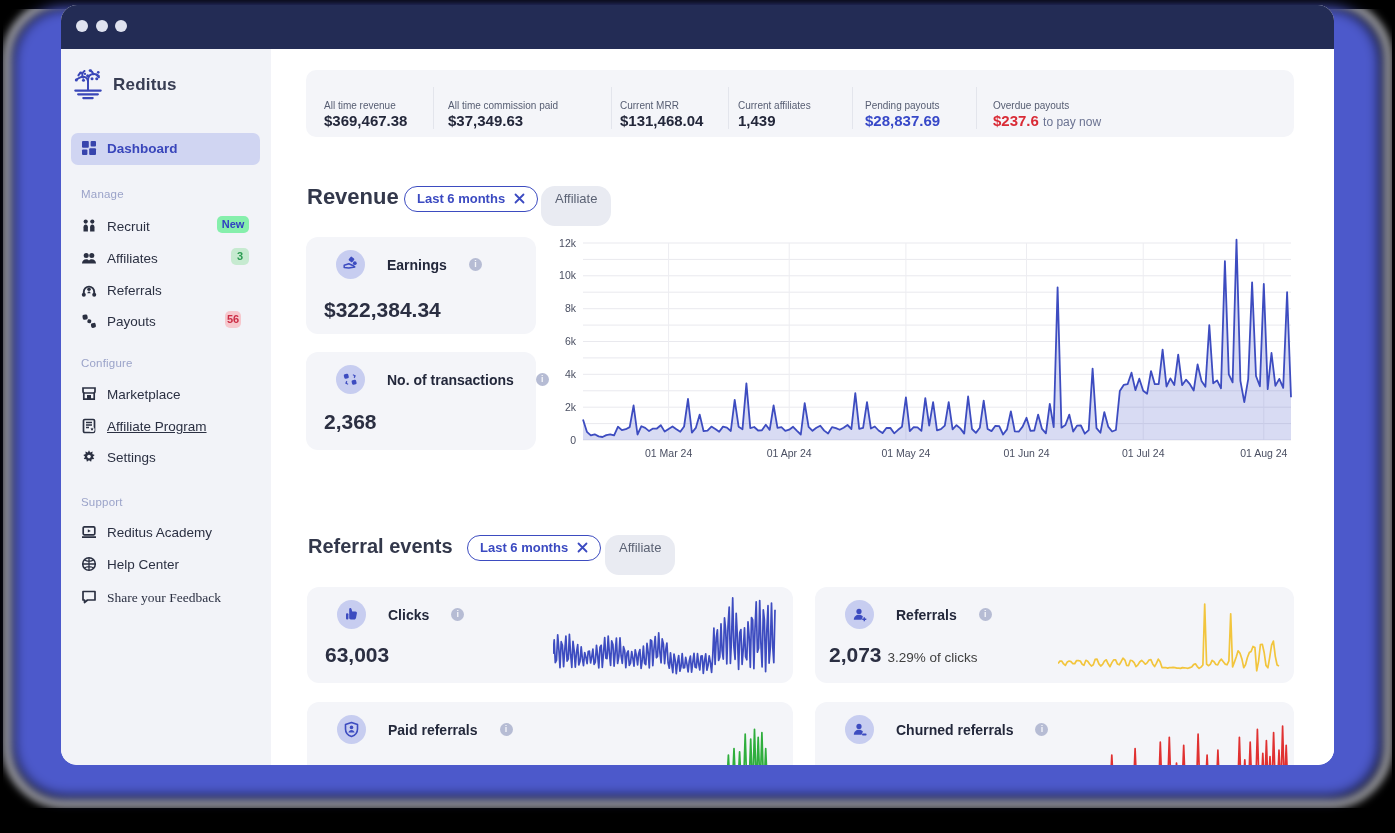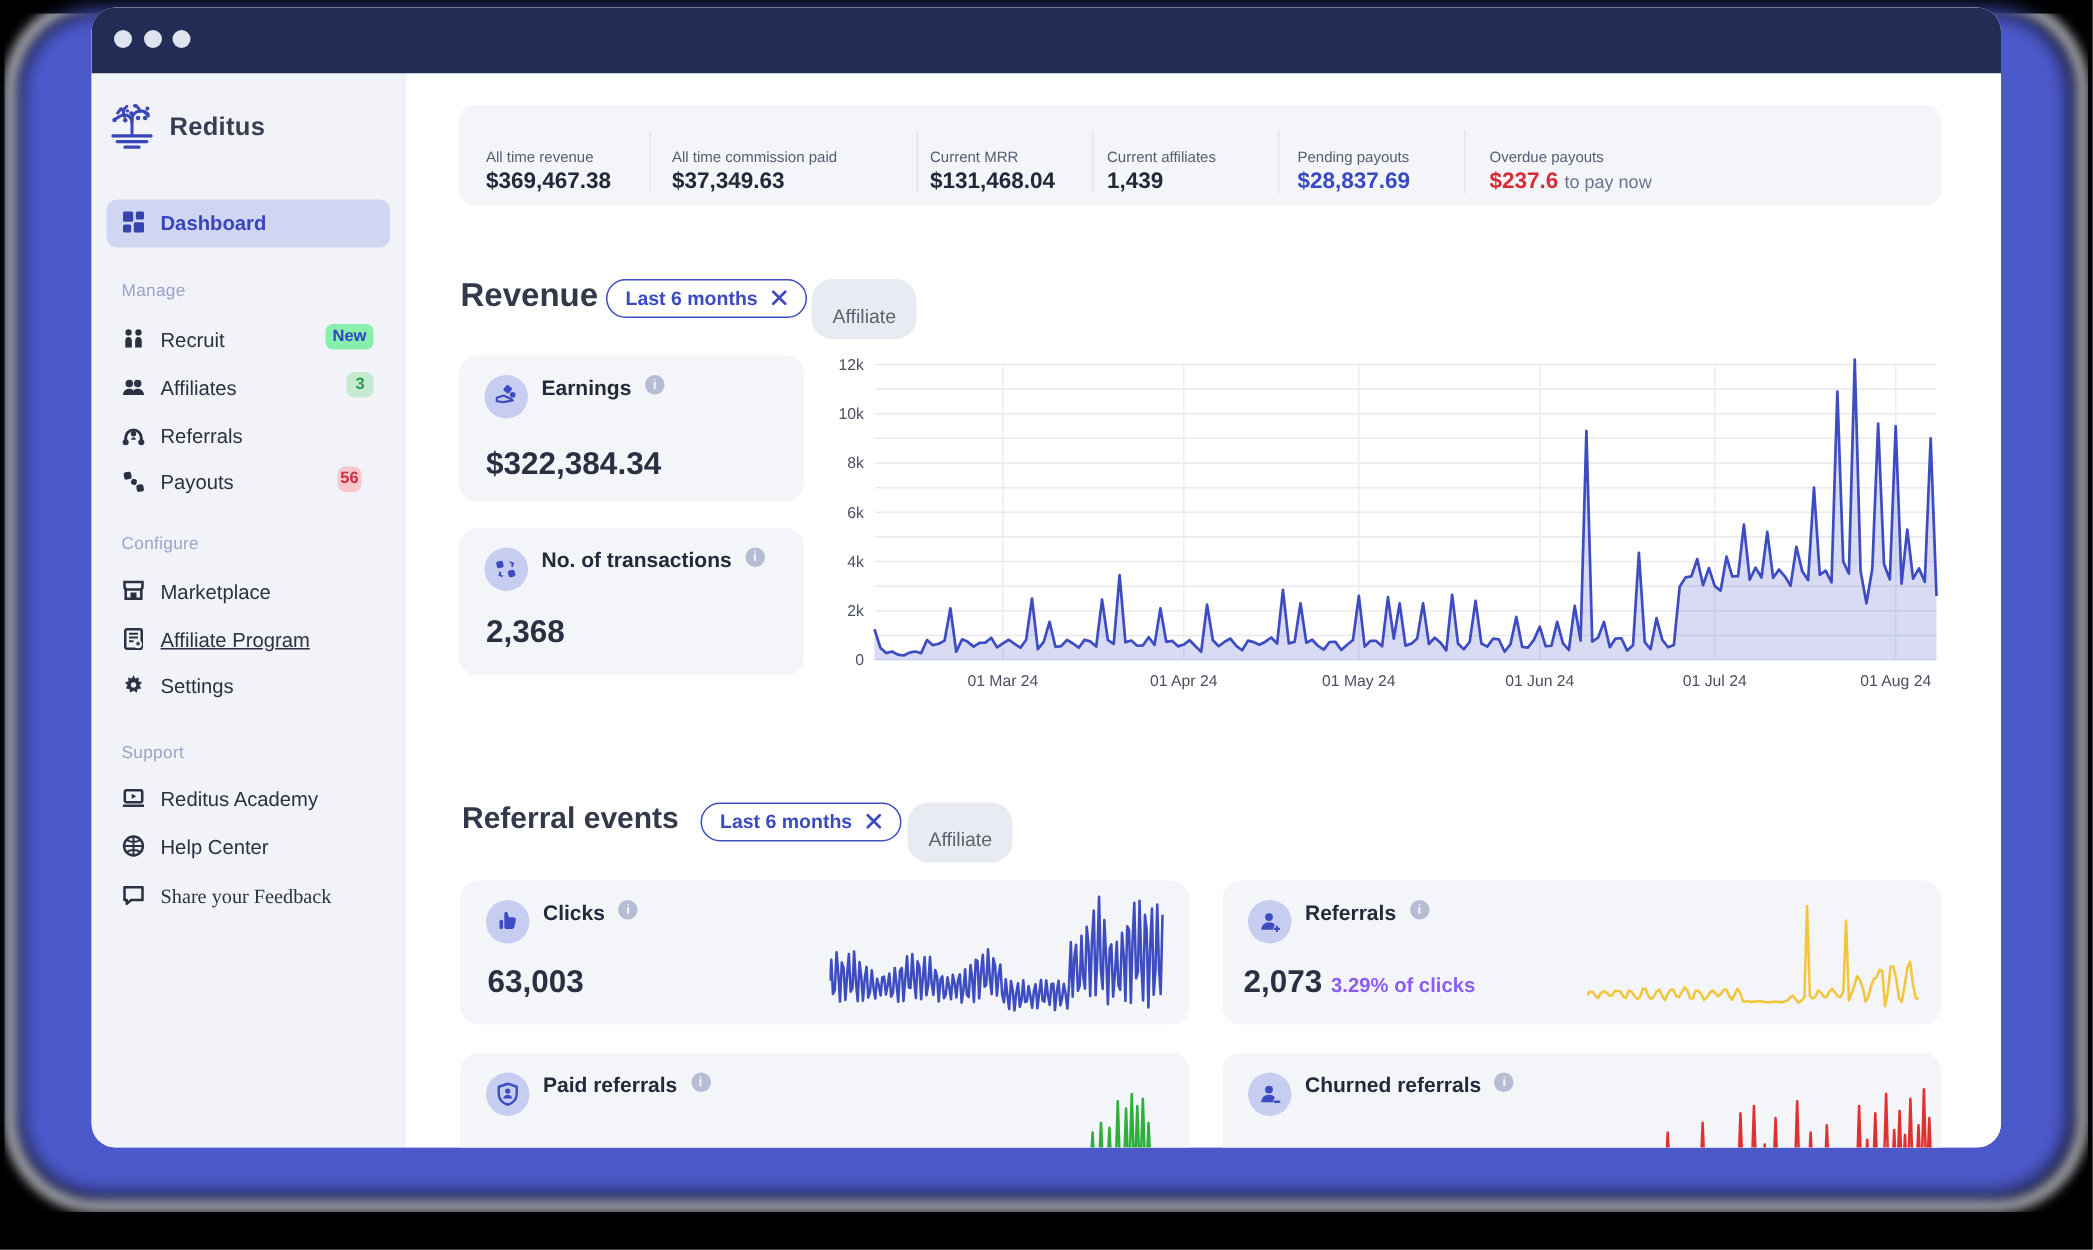--- a/index.html
+++ b/index.html
@@ -16,23 +16,23 @@
 .nav .ic{display:inline-block;width:16px;height:16px;vertical-align:-3px;margin-right:10px}
 .sect{position:absolute;left:20px;font-size:11.5px;font-weight:normal;color:#9ba3c9;letter-spacing:.2px}
 .badge{position:absolute;font-size:11px;font-weight:bold;border-radius:5px;text-align:center;line-height:17px;height:17px}
 .main{position:absolute;left:210px;top:44px;width:1063px;height:716px;background:#fff}
 .stats{position:absolute;width:988px;height:67px;background:#f4f5f9;border-radius:10px}
 .stat-lab{position:absolute;top:95px;font-size:10px;color:#565d72;white-space:nowrap}
 .stat-val{position:absolute;top:107px;font-size:15px;font-weight:bold;color:#23273a;white-space:nowrap}
 .vdiv{position:absolute;top:82px;width:1px;height:42px;background:#e3e5ec}
 .h2{position:absolute;font-size:22px;font-weight:bold;color:#33384b}
 .pill-o{position:absolute;height:26px;border:1.6px solid #3d4cc0;border-radius:14px;color:#3b4ac1;font-size:13px;font-weight:bold;line-height:23px;padding:0 12px;background:#fff;white-space:nowrap}
-.pill-g{position:absolute;height:40px;background:#e9ebf2;border-radius:14px;color:#5b6274;font-size:13px;line-height:26px;padding:12px 14px;white-space:nowrap}
+.pill-g{position:absolute;height:40px;background:#e9ebf2;border-radius:14px;color:#5b6274;font-size:13px;line-height:26px;padding:0 14px;white-space:nowrap}
 .card{position:absolute;background:#f4f5f9;border-radius:12px}
-.crow{position:absolute;left:17px;display:flex;gap:9px}
+.crow{position:absolute;left:30px;display:flex;align-items:center;gap:22px}
 .cicon{width:29px;height:29px;border-radius:50%;background:#c7cdf0;text-align:center;flex:0 0 29px}
 .cicon svg{margin-top:6px}
 .ctitle{font-size:14px;font-weight:bold;color:#23283b;white-space:nowrap}
 .cval{position:absolute;font-size:21px;font-weight:bold;color:#2b2f42;white-space:nowrap}
 .info{width:13px;height:13px;border-radius:50%;background:#b6bcd4;color:#f4f5f9;font-size:9px;font-weight:bold;text-align:center;line-height:13px}
 </style></head>
 <body>
 <div class="glow"></div>
 <div class="halo"></div>
 <div class="win">
@@ -236,21 +236,21 @@
     <div class="card" style="left:754px;top:582px;width:479px;height:96px">
 <div class="crow" style="top:13px">
         <span class="cicon"><svg width="17" height="17" viewBox="0 0 17 17" fill="#3d4cc0">
             <circle cx="8" cy="5.4" r="2.6"></circle>
             <path d="M2.8 13.8c0-3 2.3-5 5.2-5 1.6 0 3 .6 3.9 1.7l-1.4 3.3z"></path>
             <path d="M12.2 11.2h1.6v1.6h1.6v1.6h-1.6V16h-1.6v-1.6h-1.6v-1.6h1.6z" transform="scale(.85) translate(2.6 2)"></path>
           </svg></span>
         <span class="ctitle">Referrals</span>
         <span class="info">i</span>
       </div>
-<div class="cval" style="left:14px;top:56px">2,073 <span style="font-size:13.5px;color:#8b5cf6;font-weight:bold">3.29% of clicks</span></div>
+<div class="cval" style="left:14px;top:56px">2,073 <span style="font-size:13.5px;color:#404040;font-weight:normal">3.29% of clicks</span></div>
     </div>
     <div class="card" style="left:246px;top:697px;width:486px;height:97px">
 <div class="crow" style="top:13px">
         <span class="cicon"><svg width="17" height="17" viewBox="0 0 17 17">
             <path d="M8.5 1.5l6 2v4.5c0 3.6-2.4 6.3-6 7.5-3.6-1.2-6-3.9-6-7.5V3.5z" fill="none" stroke="#3d4cc0" stroke-width="1.6" stroke-linejoin="round"></path>
             <circle cx="8.5" cy="6.4" r="1.8" fill="#3d4cc0"></circle>
             <path d="M5.4 11.4c.4-1.6 1.6-2.5 3.1-2.5s2.7.9 3.1 2.5z" fill="#3d4cc0"></path>
           </svg></span>
         <span class="ctitle">Paid referrals</span>
         <span class="info">i</span>

